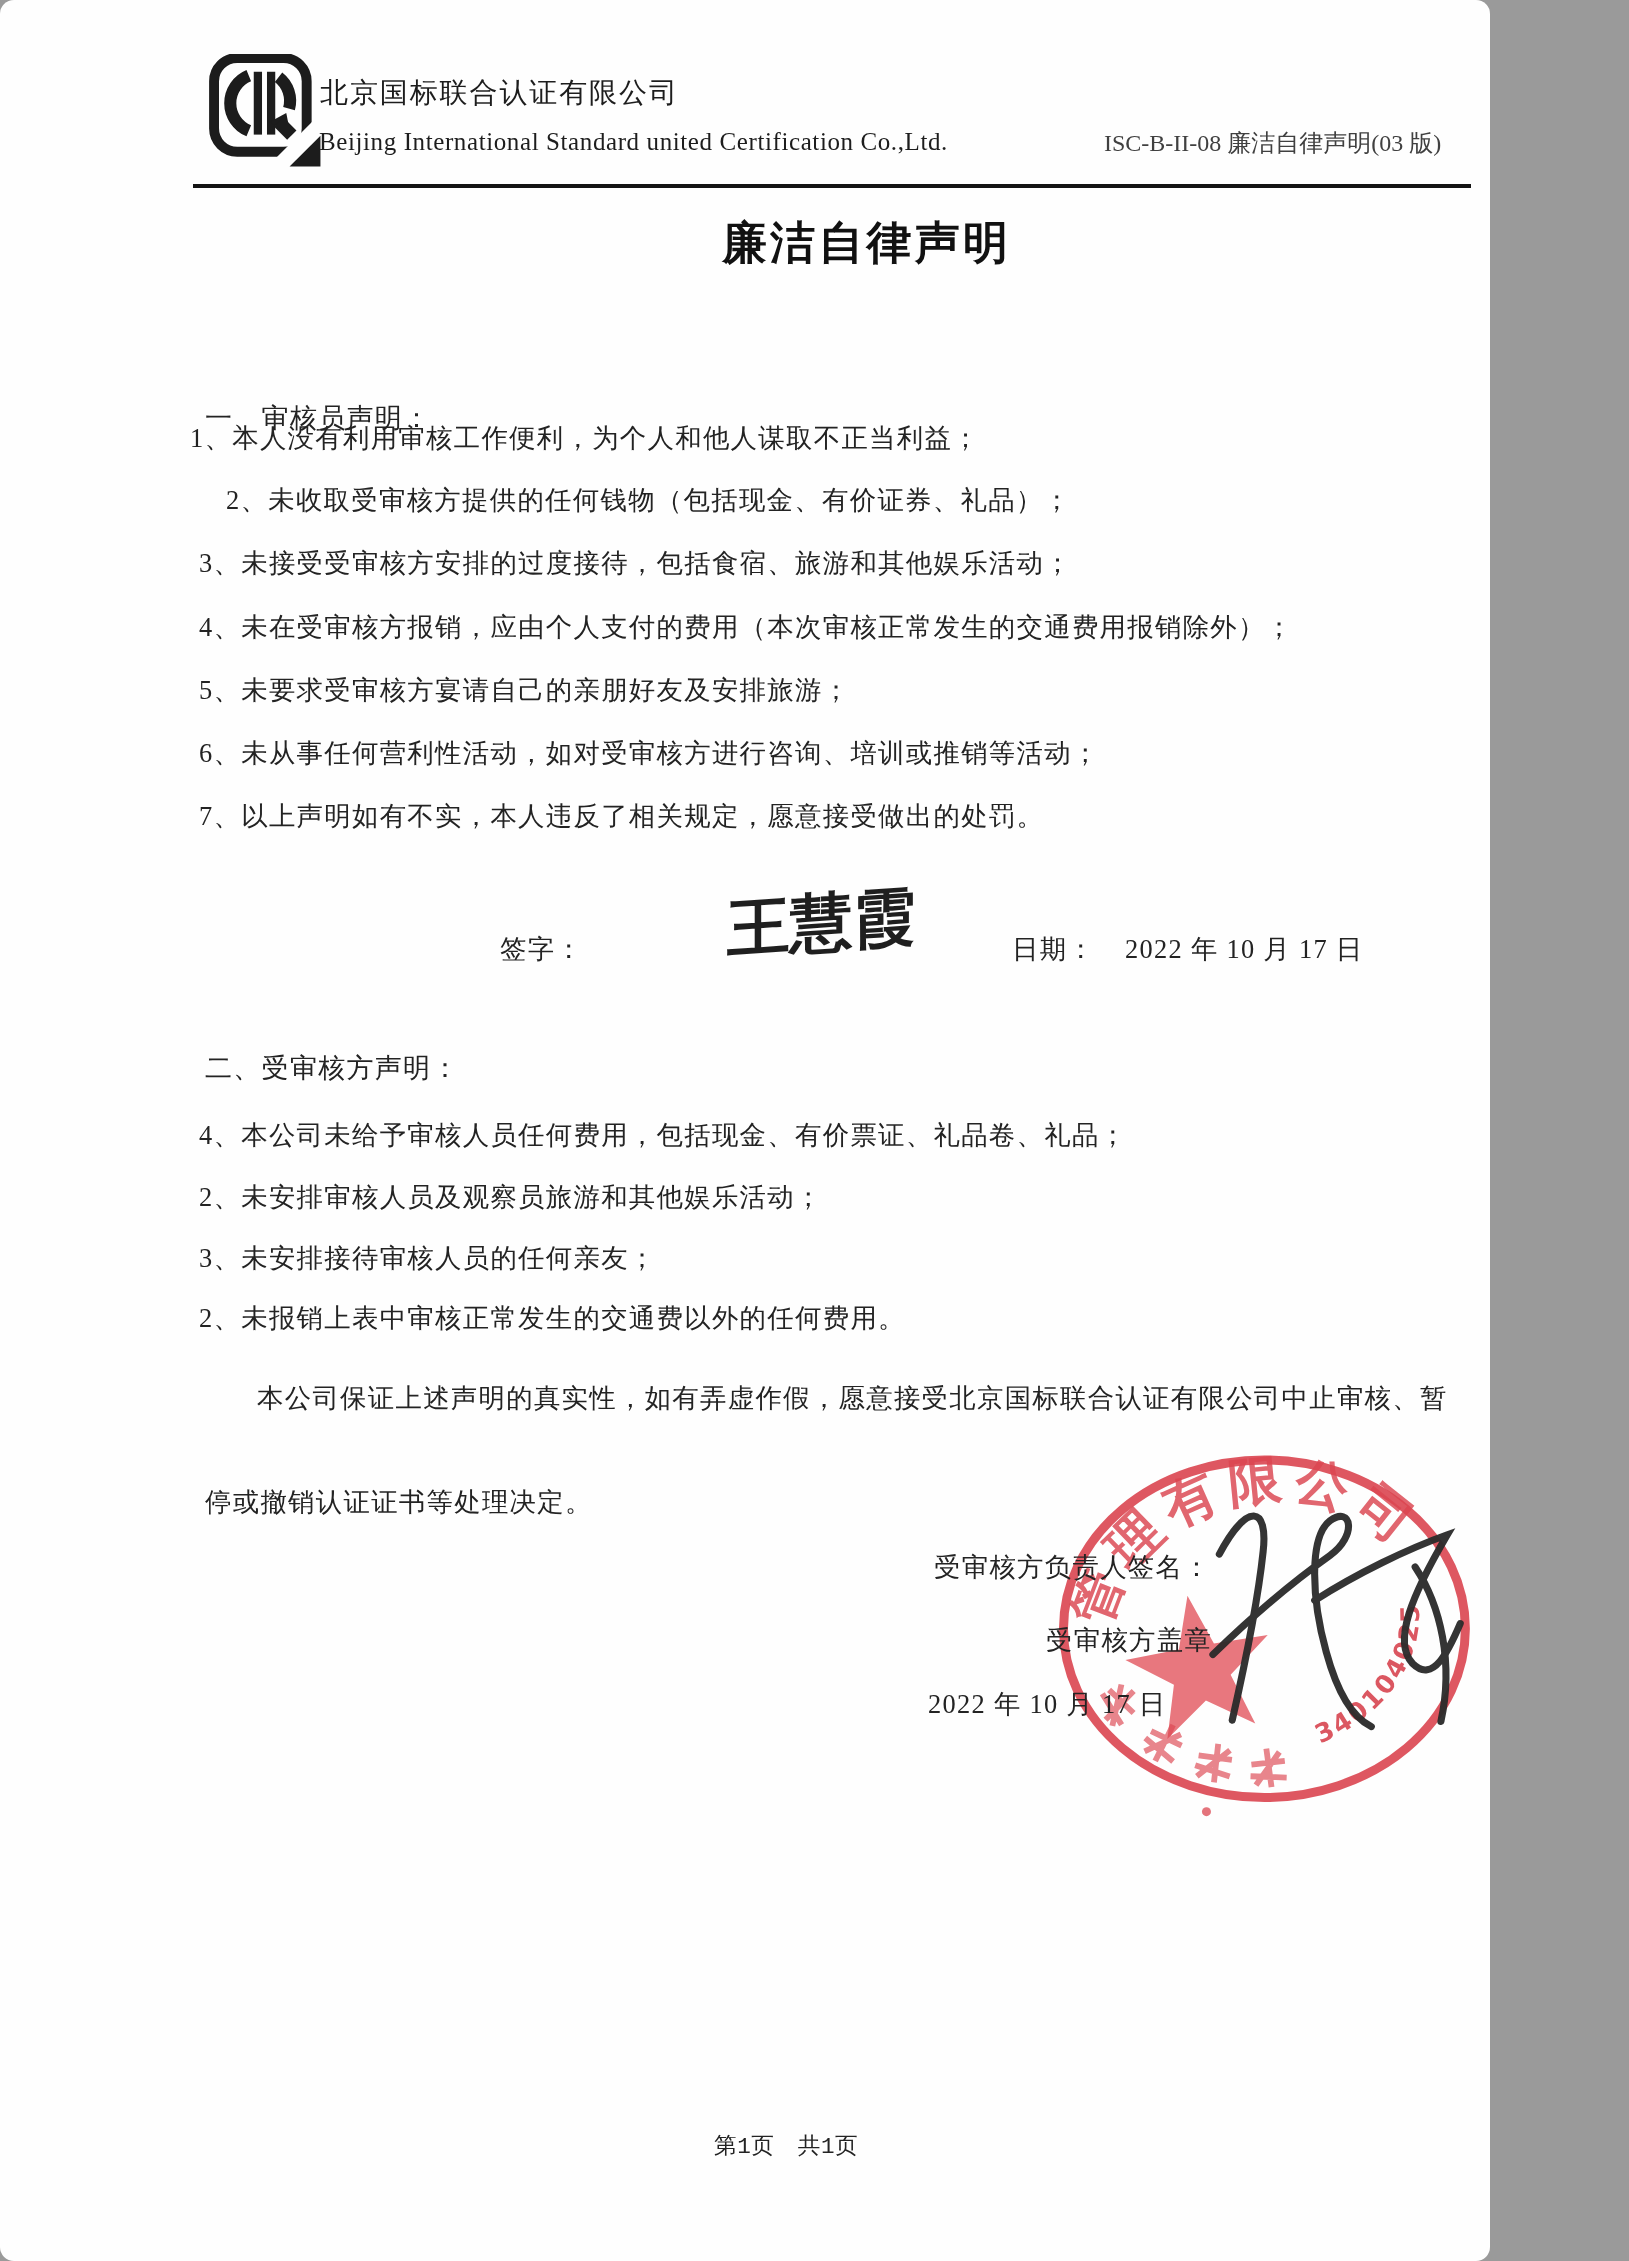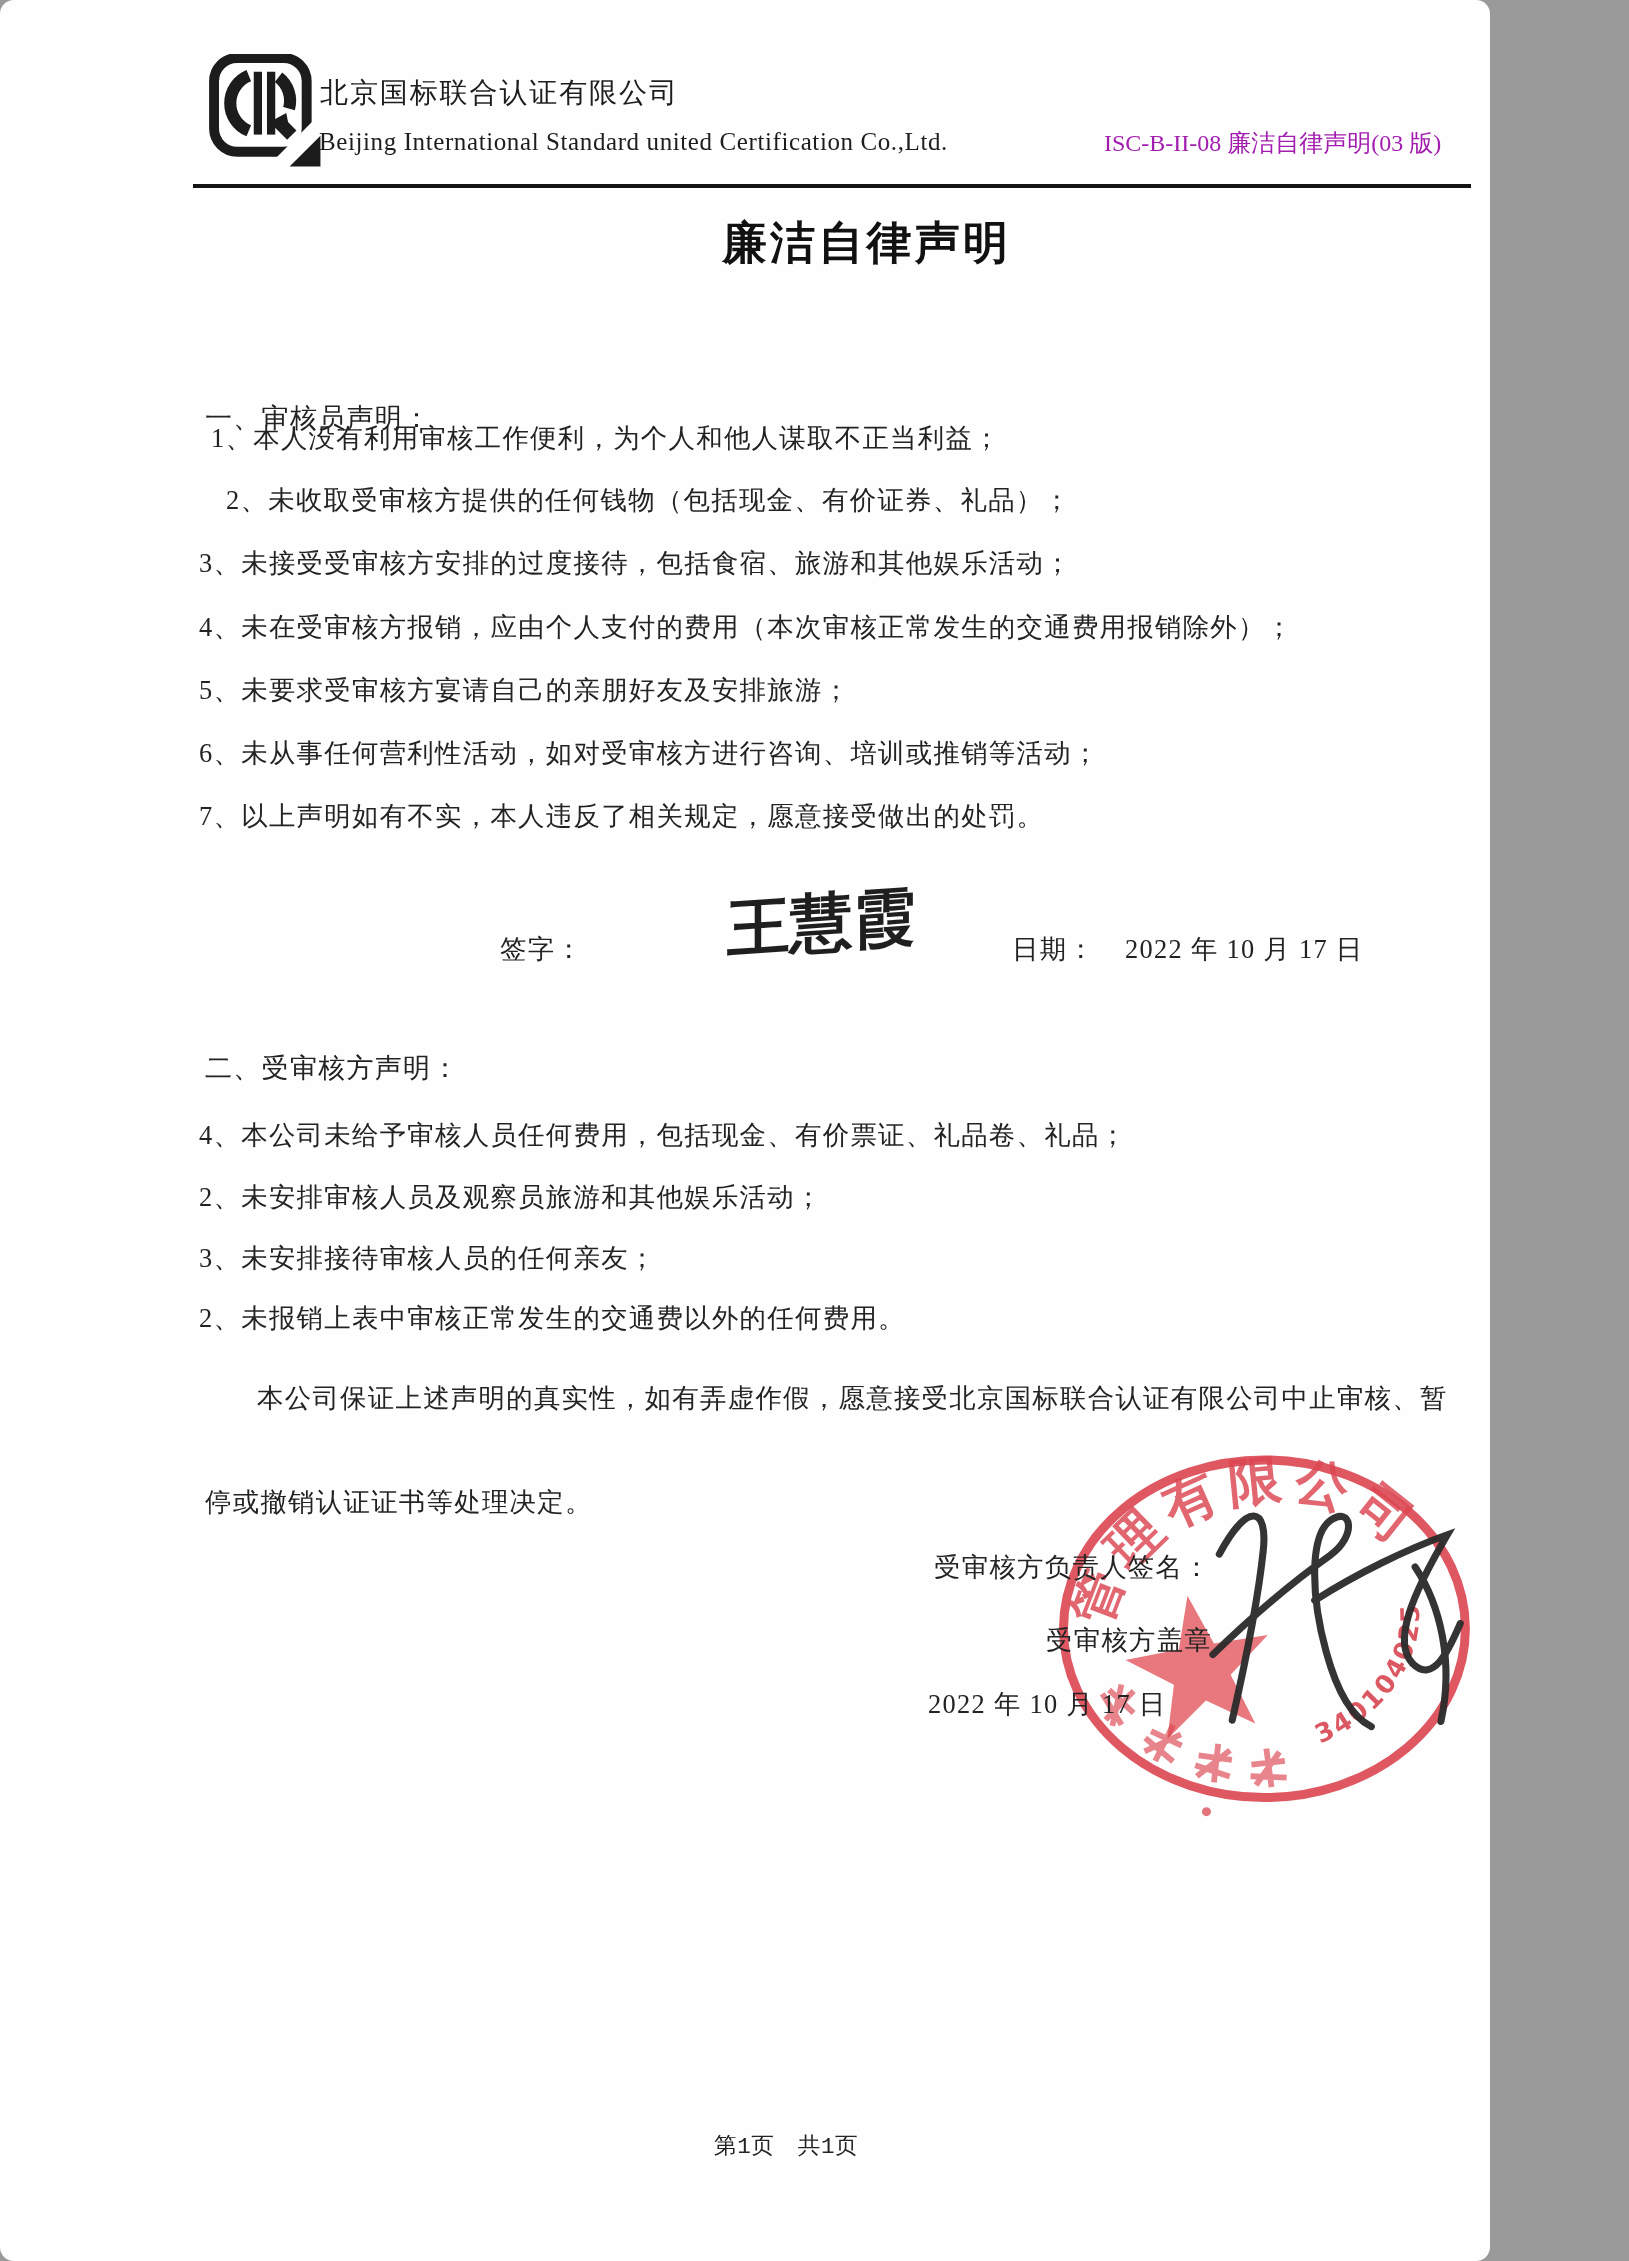--- a/index.html
+++ b/index.html
@@ -5,21 +5,21 @@
   html,body{margin:0;padding:0;background:#9a9a9a;}
   #page{
     position:relative;width:1490px;height:2261px;background:#fefefe;
     font-family:"Liberation Serif","DejaVu Serif",serif;color:#232323;overflow:hidden;border-radius:14px;
   }
   .t{position:absolute;white-space:nowrap;line-height:1.25;}
   .cn{letter-spacing:1.3px;font-size:26.4px;}
   .heading{font-size:27px;letter-spacing:1.3px;}
   .hdr-cn{font-family:"Liberation Sans","DejaVu Sans",sans-serif;font-size:28px;letter-spacing:1.9px;color:#1d1d1d;}
   .hdr-en{font-size:25px;letter-spacing:0.6px;color:#1d1d1d;}
-  .doc-code{font-size:24px;color:#a21caf;}
+  .doc-code{font-size:24px;color:#404040;}
   .title{font-family:"Liberation Sans","DejaVu Sans",sans-serif;font-weight:700;font-size:45px;letter-spacing:3.2px;color:#111;}
   .rule{position:absolute;left:193px;top:184px;width:1278px;height:3.9px;background:#141414;}
   .handwriting{
     font-size:63px;font-weight:700;color:#1f1f1f;
     transform:rotate(-4deg) skewX(-4deg);transform-origin:left bottom;
     font-family:"Liberation Serif","DejaVu Serif",serif;
   }
   .footer{font-size:22.6px;letter-spacing:0.6px;font-family:Liberation Mono, monospace;}
   #stamp-svg{position:absolute;left:1054px;top:1451px;mix-blend-mode:multiply;}
   #logo-svg{position:absolute;left:208px;top:54px;}
@@ -49,21 +49,21 @@
   </svg>
 
   <div class="t hdr-cn" style="left:320px;top:75px;">北京国标联合认证有限公司</div>
   <div class="t hdr-en" style="left:319px;top:126px;">Beijing International Standard united Certification Co.,Ltd.</div>
   <div class="t doc-code" style="left:1104px;top:128px;">ISC-B-II-08 廉洁自律声明(03 版)</div>
   <div class="rule"></div>
 
   <div class="t title" style="left:722px;top:215px;">廉洁自律声明</div>
 
   <div class="t heading" style="left:205px;top:354px;margin-top:48px;">一、审核员声明：</div>
-  <div class="t cn" style="left:211px;top:422px;">1、本人没有利用审核工作便利，为个人和他人谋取不正当利益；</div>
+  <div class="t cn" style="left:190px;top:422px;">1、本人没有利用审核工作便利，为个人和他人谋取不正当利益；</div>
   <div class="t cn" style="left:199px;top:484px;margin-left:27px;">2、未收取受审核方提供的任何钱物（包括现金、有价证券、礼品）；</div>
   <div class="t cn" style="left:199px;top:547px;">3、未接受受审核方安排的过度接待，包括食宿、旅游和其他娱乐活动；</div>
   <div class="t cn" style="left:199px;top:611px;">4、未在受审核方报销，应由个人支付的费用（本次审核正常发生的交通费用报销除外）；</div>
   <div class="t cn" style="left:199px;top:674px;">5、未要求受审核方宴请自己的亲朋好友及安排旅游；</div>
   <div class="t cn" style="left:199px;top:737px;">6、未从事任何营利性活动，如对受审核方进行咨询、培训或推销等活动；</div>
   <div class="t cn" style="left:199px;top:800px;">7、以上声明如有不实，本人违反了相关规定，愿意接受做出的处罚。</div>
 
   <div class="t cn" style="left:500px;top:933px;">签字：</div>
   <div class="t handwriting" style="left:727px;top:891px;">王慧霞</div>
   <div class="t cn" style="left:1012px;top:933px;">日期：</div>

